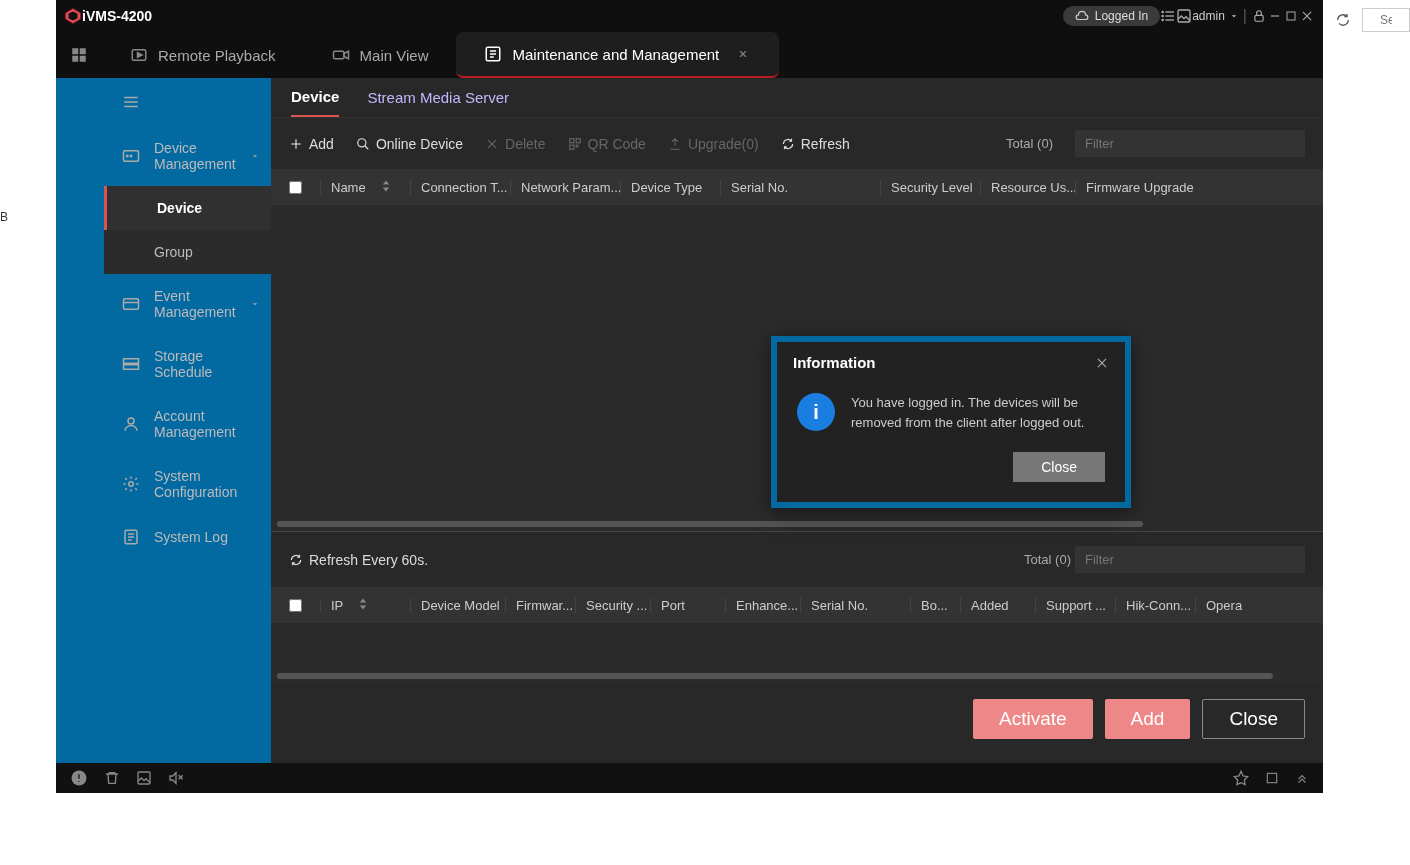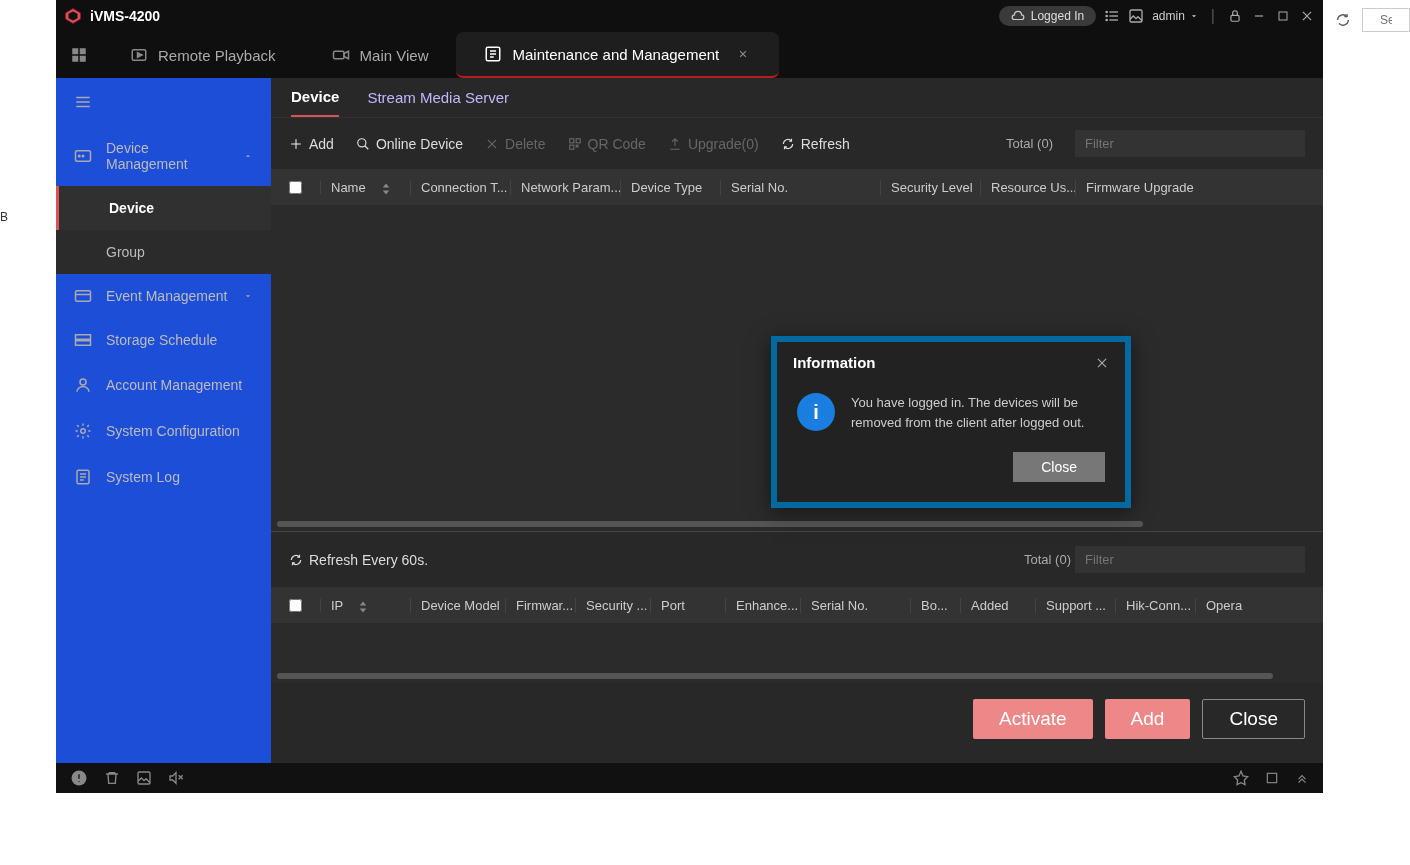--- a/index.html
+++ b/index.html
@@ -1,41 +1,41 @@
 <!DOCTYPE html>
 <html><head>
 <meta charset="utf-8">
 <style>
 * { margin: 0; padding: 0; box-sizing: border-box; font-family: "Segoe UI", Arial, sans-serif; }
 body { background: #fff; width: 1410px; height: 865px; position: relative; overflow: hidden; }
 
 .app-window { position: absolute; left: 56px; top: 0; width: 1267px; height: 793px; background: #1a1a1a; color: #ccc; display: flex; flex-direction: column; }
 
 
-.title-bar { height: 32px; background: #0f0f0f; display: flex; align-items: center; padding: 0 8px; gap: 8px; }
+.title-bar { height: 32px; background: #0f0f0f; display: flex; align-items: center; padding: 0 8px; }
 .app-logo { width: 18px; height: 18px; }
 .app-title { color: #fff; font-weight: 600; font-size: 14px; }
 .title-spacer { flex: 1; }
 .login-pill { background: #3a3a3a; border-radius: 12px; padding: 3px 12px; display: flex; align-items: center; gap: 6px; font-size: 12px; color: #ddd; }
 .title-icon { width: 16px; height: 16px; display: inline-flex; align-items: center; justify-content: center; color: #aaa; cursor: pointer; }
 .title-sep { color: #555; margin: 0 4px; }
 .admin-label { font-size: 12px; color: #ccc; display: flex; align-items: center; gap: 4px; cursor: pointer; }
 
 
 .tab-bar { height: 46px; background: #0f0f0f; display: flex; align-items: stretch; }
 .tab { display: flex; align-items: center; gap: 10px; padding: 0 28px; font-size: 15px; color: #aaa; cursor: pointer; }
 .tab.active { background: #1e1e1e; color: #fff; font-weight: 400; border-bottom: 2px solid #b91c1c; border-radius: 7px; }
 .tab.iconcell { padding: 0 14px; }
 .tab .tab-close { margin-left: 6px; color: #666; width: 16px; height: 16px; border-radius: 50%; display: flex; align-items: center; justify-content: center; font-size: 11px; }
 
 
 .body-row { flex: 1; display: flex; min-height: 0; }
 
 
-.sidebar { width: 215px; background: #1d4ed8; display: flex; flex-direction: column; }
+.sidebar { width: 215px; background: #0369a1; display: flex; flex-direction: column; padding-left: 48px; }
 .sidebar-ham { height: 48px; display: flex; align-items: center; padding-left: 18px; }
 .side-item { display: flex; align-items: center; gap: 14px; padding: 14px 18px; font-size: 14px; color: #bbb; cursor: pointer; }
 .side-item .chev { margin-left: auto; }
 .side-sub { padding: 14px 18px 14px 50px; font-size: 14px; color: #bbb; background: #2b2b2b; cursor: pointer; }
 .side-sub.active { background: #303030; color: #fff; font-weight: 600; border-left: 3px solid #d9534f; }
 
 
 .main { flex: 1; display: flex; flex-direction: column; background: #282828; min-width: 0; position: relative; }
 
 .subtabs { display: flex; align-items: center; gap: 28px; padding: 10px 20px 0; border-bottom: 1px solid #333; }
@@ -43,21 +43,21 @@
 .subtab.active { color: #fff; font-weight: 600; border-bottom: 2px solid #d9534f; }
 
 .toolbar { display: flex; align-items: center; gap: 22px; padding: 12px 18px; font-size: 14px; }
 .tool { display: flex; align-items: center; gap: 6px; color: #ddd; cursor: pointer; }
 .tool.disabled { color: #666; cursor: default; }
 .tool-spacer { flex: 1; }
 .total-lbl { color: #aaa; font-size: 13px; text-align: right; }
 .filter-input { background: #333; border: none; color: #ccc; padding: 6px 10px; width: 230px; font-size: 13px; outline: none; }
 
 .table-head { display: flex; align-items: center; background: #333; height: 36px; font-size: 13px; color: #ccc; }
-.th { padding: 0 10px; border-right: 1px solid #444; white-space: nowrap; overflow: hidden; text-overflow: ellipsis; display: flex; align-items: flex-end; gap: 16px; }
+.th { padding: 0 10px; border-right: 1px solid #444; white-space: nowrap; overflow: hidden; text-overflow: ellipsis; display: flex; align-items: flex-start; gap: 16px; }
 .th input[type=checkbox] { width: 13px; height: 13px; }
 .table-body { flex: 1; background: #2b2b2b; position: relative; overflow: auto; }
 .hscroll { position: absolute; bottom: 4px; left: 6px; right: 180px; height: 6px; background: #555; border-radius: 3px; }
 
 .lower-panel { display: flex; flex-direction: column; border-top: 1px solid #444; }
 .lower-toolbar { display: flex; align-items: center; gap: 4px; padding: 14px 18px; font-size: 14px; }
 .lower-table-body { height: 60px; background: #2b2b2b; position: relative; }
 .hscroll2 { position: absolute; bottom: 4px; left: 6px; right: 50px; height: 6px; background: #555; border-radius: 3px; }
 
 .button-row { display: flex; justify-content: flex-end; gap: 12px; padding: 16px 18px 24px; }

